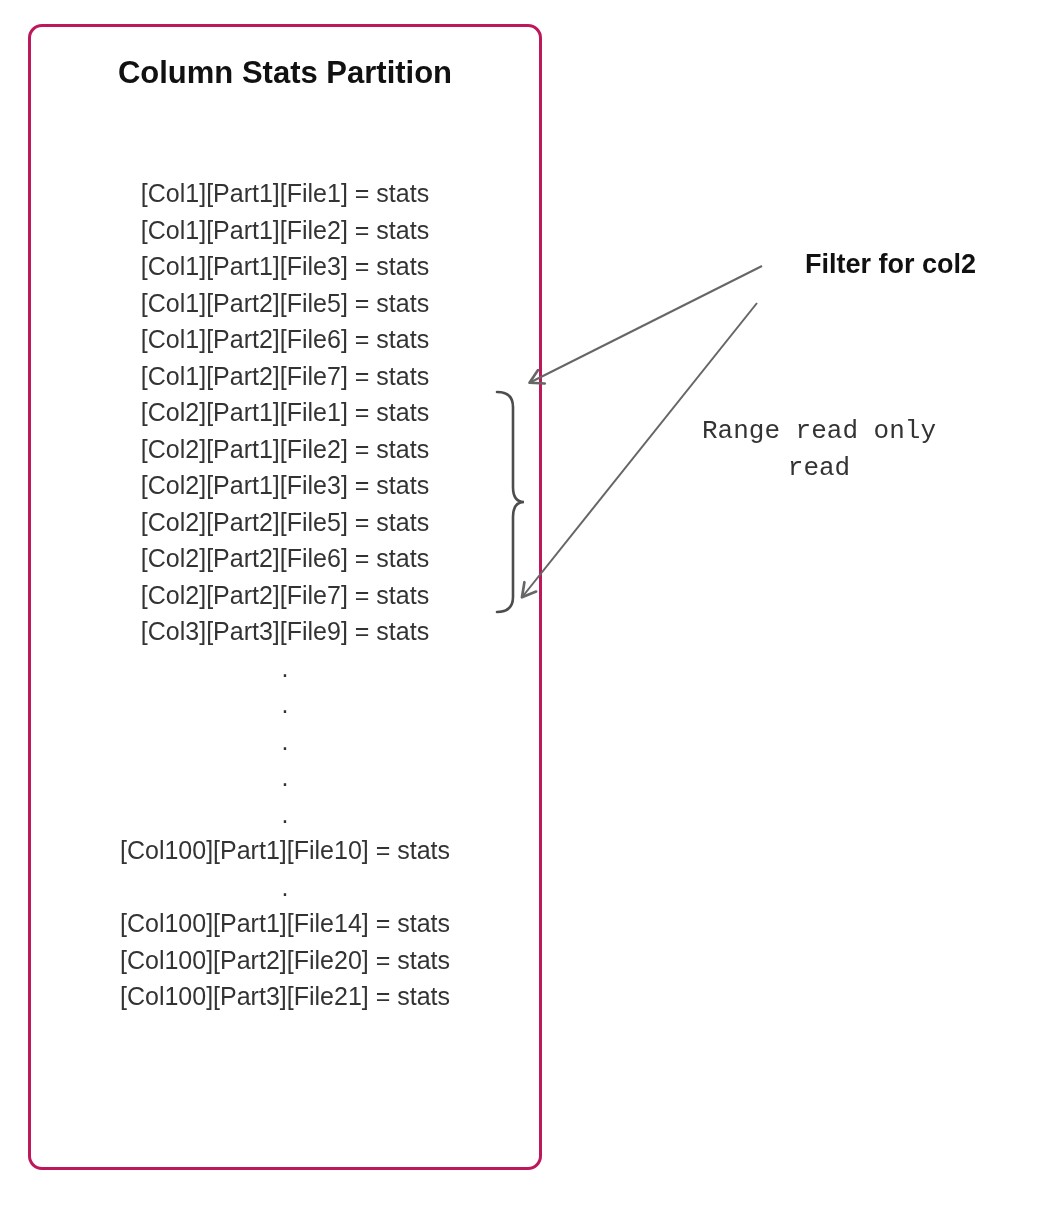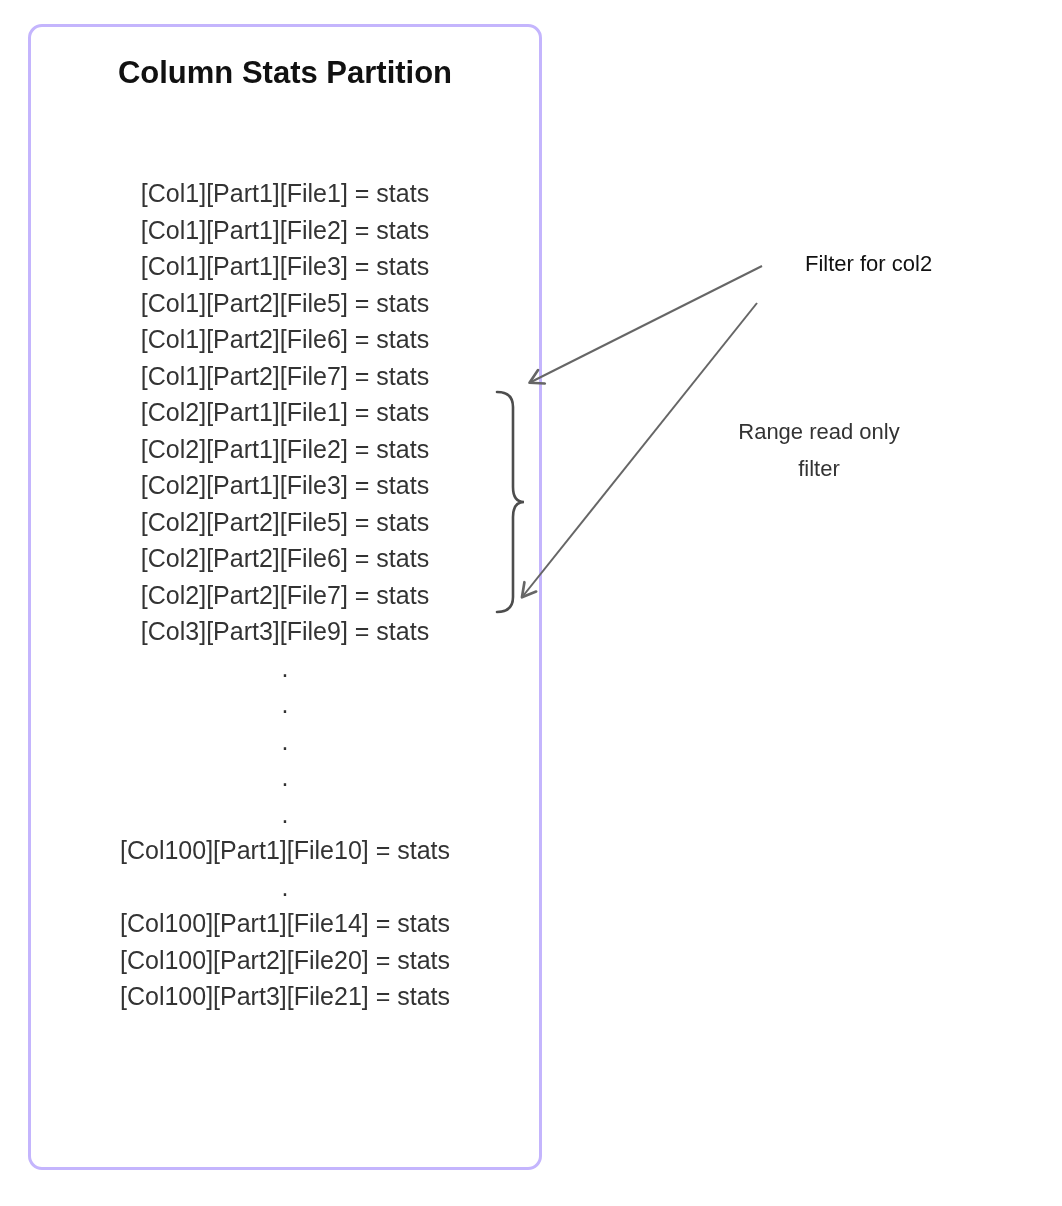--- a/index.html
+++ b/index.html
@@ -14,21 +14,21 @@
     height: 1206px;
     background: #ffffff;
     overflow: hidden;
   }
   .partition-box {
     position: absolute;
     left: 28px;
     top: 24px;
     width: 514px;
     height: 1146px;
-    border: 3px solid #c4b5fd;
+    border: 3px solid #be185d;
     border-radius: 14px;
     background: #ffffff;
     box-sizing: border-box;
   }
   .box-title {
     margin-top: 26px;
     text-align: center;
     font-size: 31px;
     line-height: 40px;
     font-weight: bold;
@@ -50,35 +50,36 @@
     left: 0;
     top: 0;
     width: 1062px;
     height: 1206px;
     pointer-events: none;
   }
   .filter-label {
     position: absolute;
     left: 805px;
     top: 246px;
-    font-size: 22px;
+    font-size: 27px;
     line-height: 36px;
-    font-weight: normal;
+    font-weight: bold;
     color: #111111;
     white-space: nowrap;
   }
   .range-note {
     position: absolute;
     left: 663px;
     top: 413px;
     width: 312px;
     text-align: center;
-    font-size: 22px;
+    font-size: 26px;
     line-height: 37px;
     color: #333333;
+    font-family: Liberation Mono, monospace;
   }
   .range-note-line {
     display: block;
   }
 </style>
 </head>
 <body>
 
 <div class="stage">
 
@@ -98,16 +99,16 @@
 
     <line x1="762" y1="266" x2="531" y2="382" stroke-width="2" marker-end="url(#arrowhead)" stroke="#666666"></line>
 
     <line x1="757" y1="303" x2="523" y2="596" stroke-width="2" marker-end="url(#arrowhead)" stroke="#666666"></line>
   </svg>
 
   <div class="filter-label">Filter for col2</div>
 
   <div class="range-note">
       <span class="range-note-line">Range read only</span>
-      <span class="range-note-line">filter</span>
+      <span class="range-note-line">read</span>
     </div>
 
 </div>
 
 </body></html>

